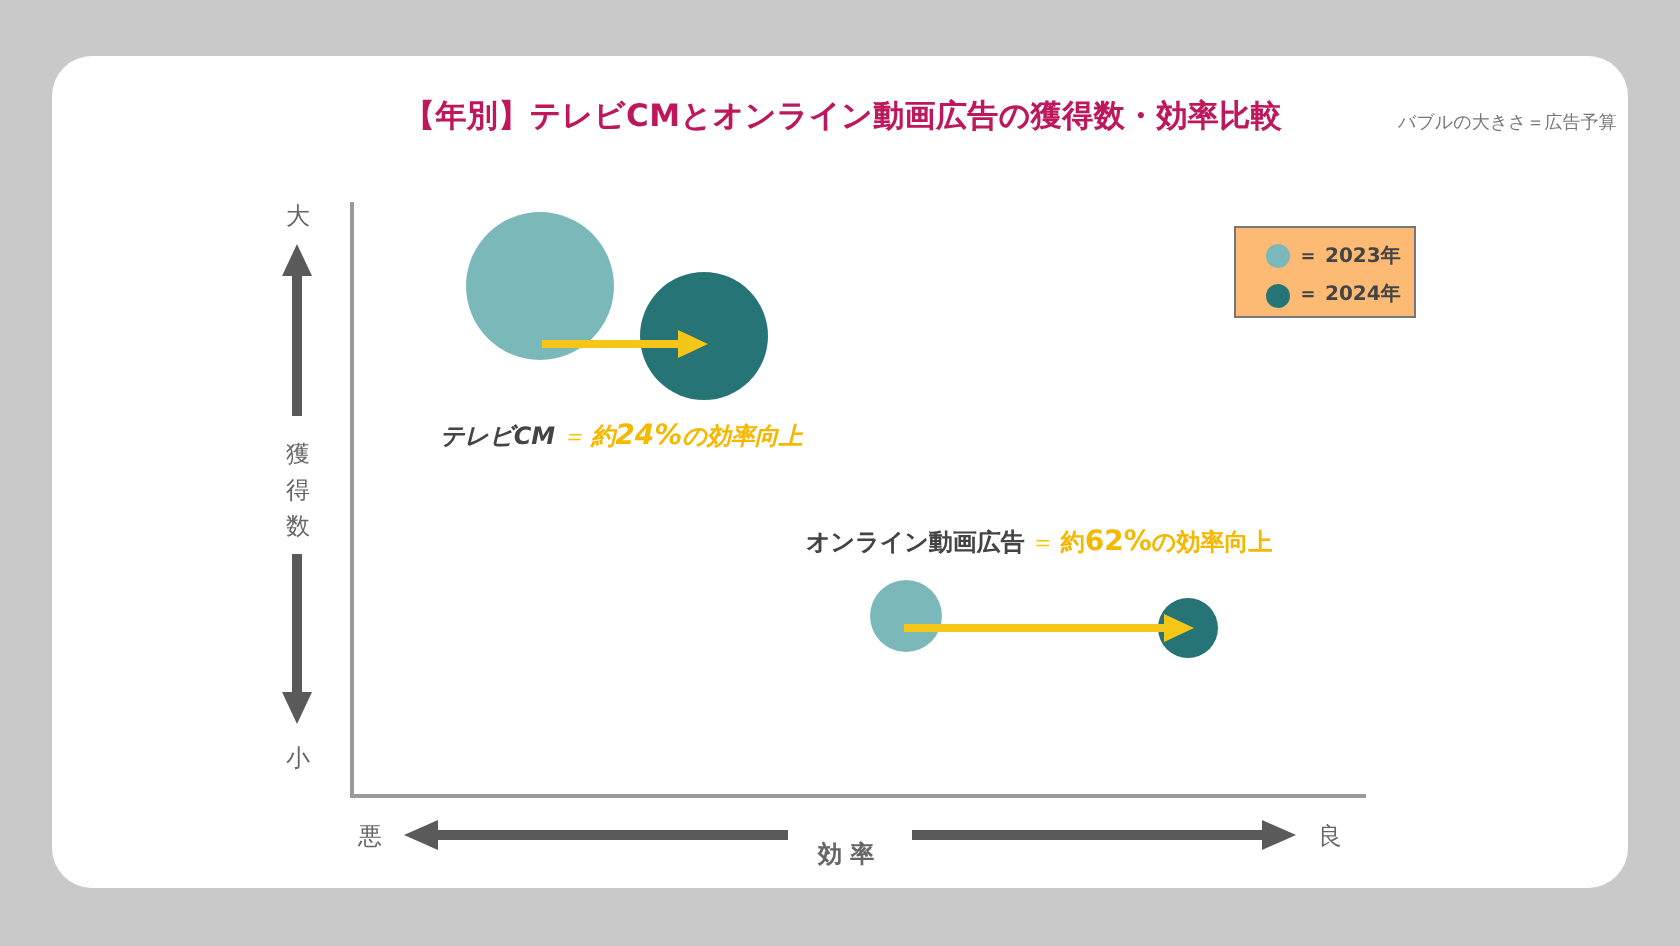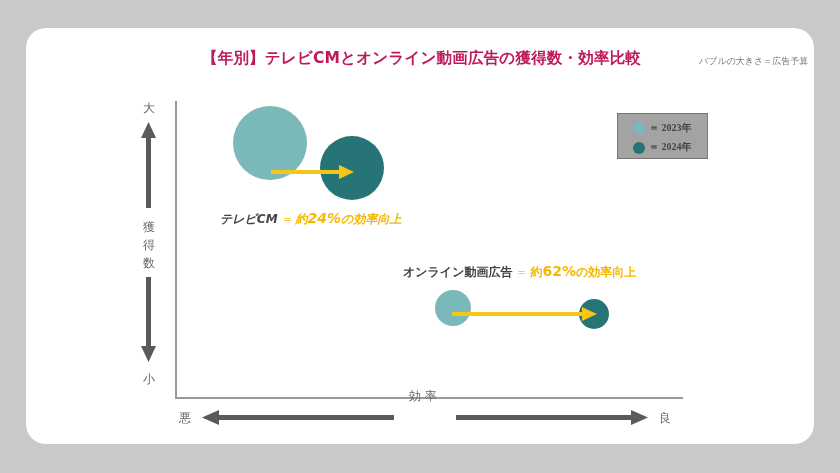--- a/index.html
+++ b/index.html
@@ -19,21 +19,21 @@
     .subtitle {
       position: absolute; left: 651px; top: 55px; font-size: 9px; color: #777777; white-space: nowrap; margin-left: 48px;
     }
     .abs { position: absolute; }
     .axis-v { position: absolute; left: 175px; top: 101px; width: 1.5px; height: 298px; background: #9a9a9a; }
     .axis-h { position: absolute; left: 175px; top: 397px; width: 508px; height: 1.5px; background: #9a9a9a; }
     .ylab { position: absolute; font-size: 12px; color: #666666; width: 20px; text-align: center; }
     .xlab { position: absolute; font-size: 12px; color: #666666; white-space: nowrap; }
     .legend {
       position: absolute; left: 617px; top: 113px; width: 91px; height: 46px;
-      border: 1px solid #777777; background: #a3a3a3; box-sizing: border-box; font-family: Liberation Serif, serif;
+      border: 1px solid #777777; background: #fdba74; box-sizing: border-box;
     }
     .legend-row { position: absolute; left: 15px; display: flex; align-items: center; font-size: 10px; color: #444; font-weight: bold; white-space: nowrap; }
     .legend-dot { width: 12px; height: 12px; border-radius: 50%; margin-right: 4px; }
     .annot { position: absolute; font-size: 12px; font-weight: bold; white-space: nowrap; color: #444444; }
     .annot .eq { color: #f5c400; font-weight: normal; margin: 0 3px; }
     .annot .hl { color: #f5b800; }
     .annot .big { font-size: 14px; }
   </style>
 </head>
 <body>
@@ -46,21 +46,21 @@
 <div class="axis-v"></div>
 <div class="axis-h"></div>
 
 <div class="ylab" style="left:139px; top:100px;">大</div>
 <div class="ylab" style="left:139px; top:219px;">獲</div>
 <div class="ylab" style="left:139px; top:237px;">得</div>
 <div class="ylab" style="left:139px; top:255px;">数</div>
 <div class="ylab" style="left:139px; top:371px;">小</div>
 
 <div class="xlab" style="left:179px; top:410px;">悪</div>
-<div class="xlab" style="left:409px; top:388px;">効 率</div>
+<div class="xlab" style="left:409px; top:419px;font-weight:bold;">効 率</div>
 <div class="xlab" style="left:659px; top:410px;">良</div>
 
 <svg class="abs" style="left:0; top:0;" width="840" height="473">
 
   <g fill="#5a5a5a">
     <rect x="146" y="136" width="5" height="72"></rect>
     <polygon points="148.5,122 141,138 156,138"></polygon>
   </g>
   <g fill="#5a5a5a">
     <rect x="146" y="277" width="5" height="72"></rect>

